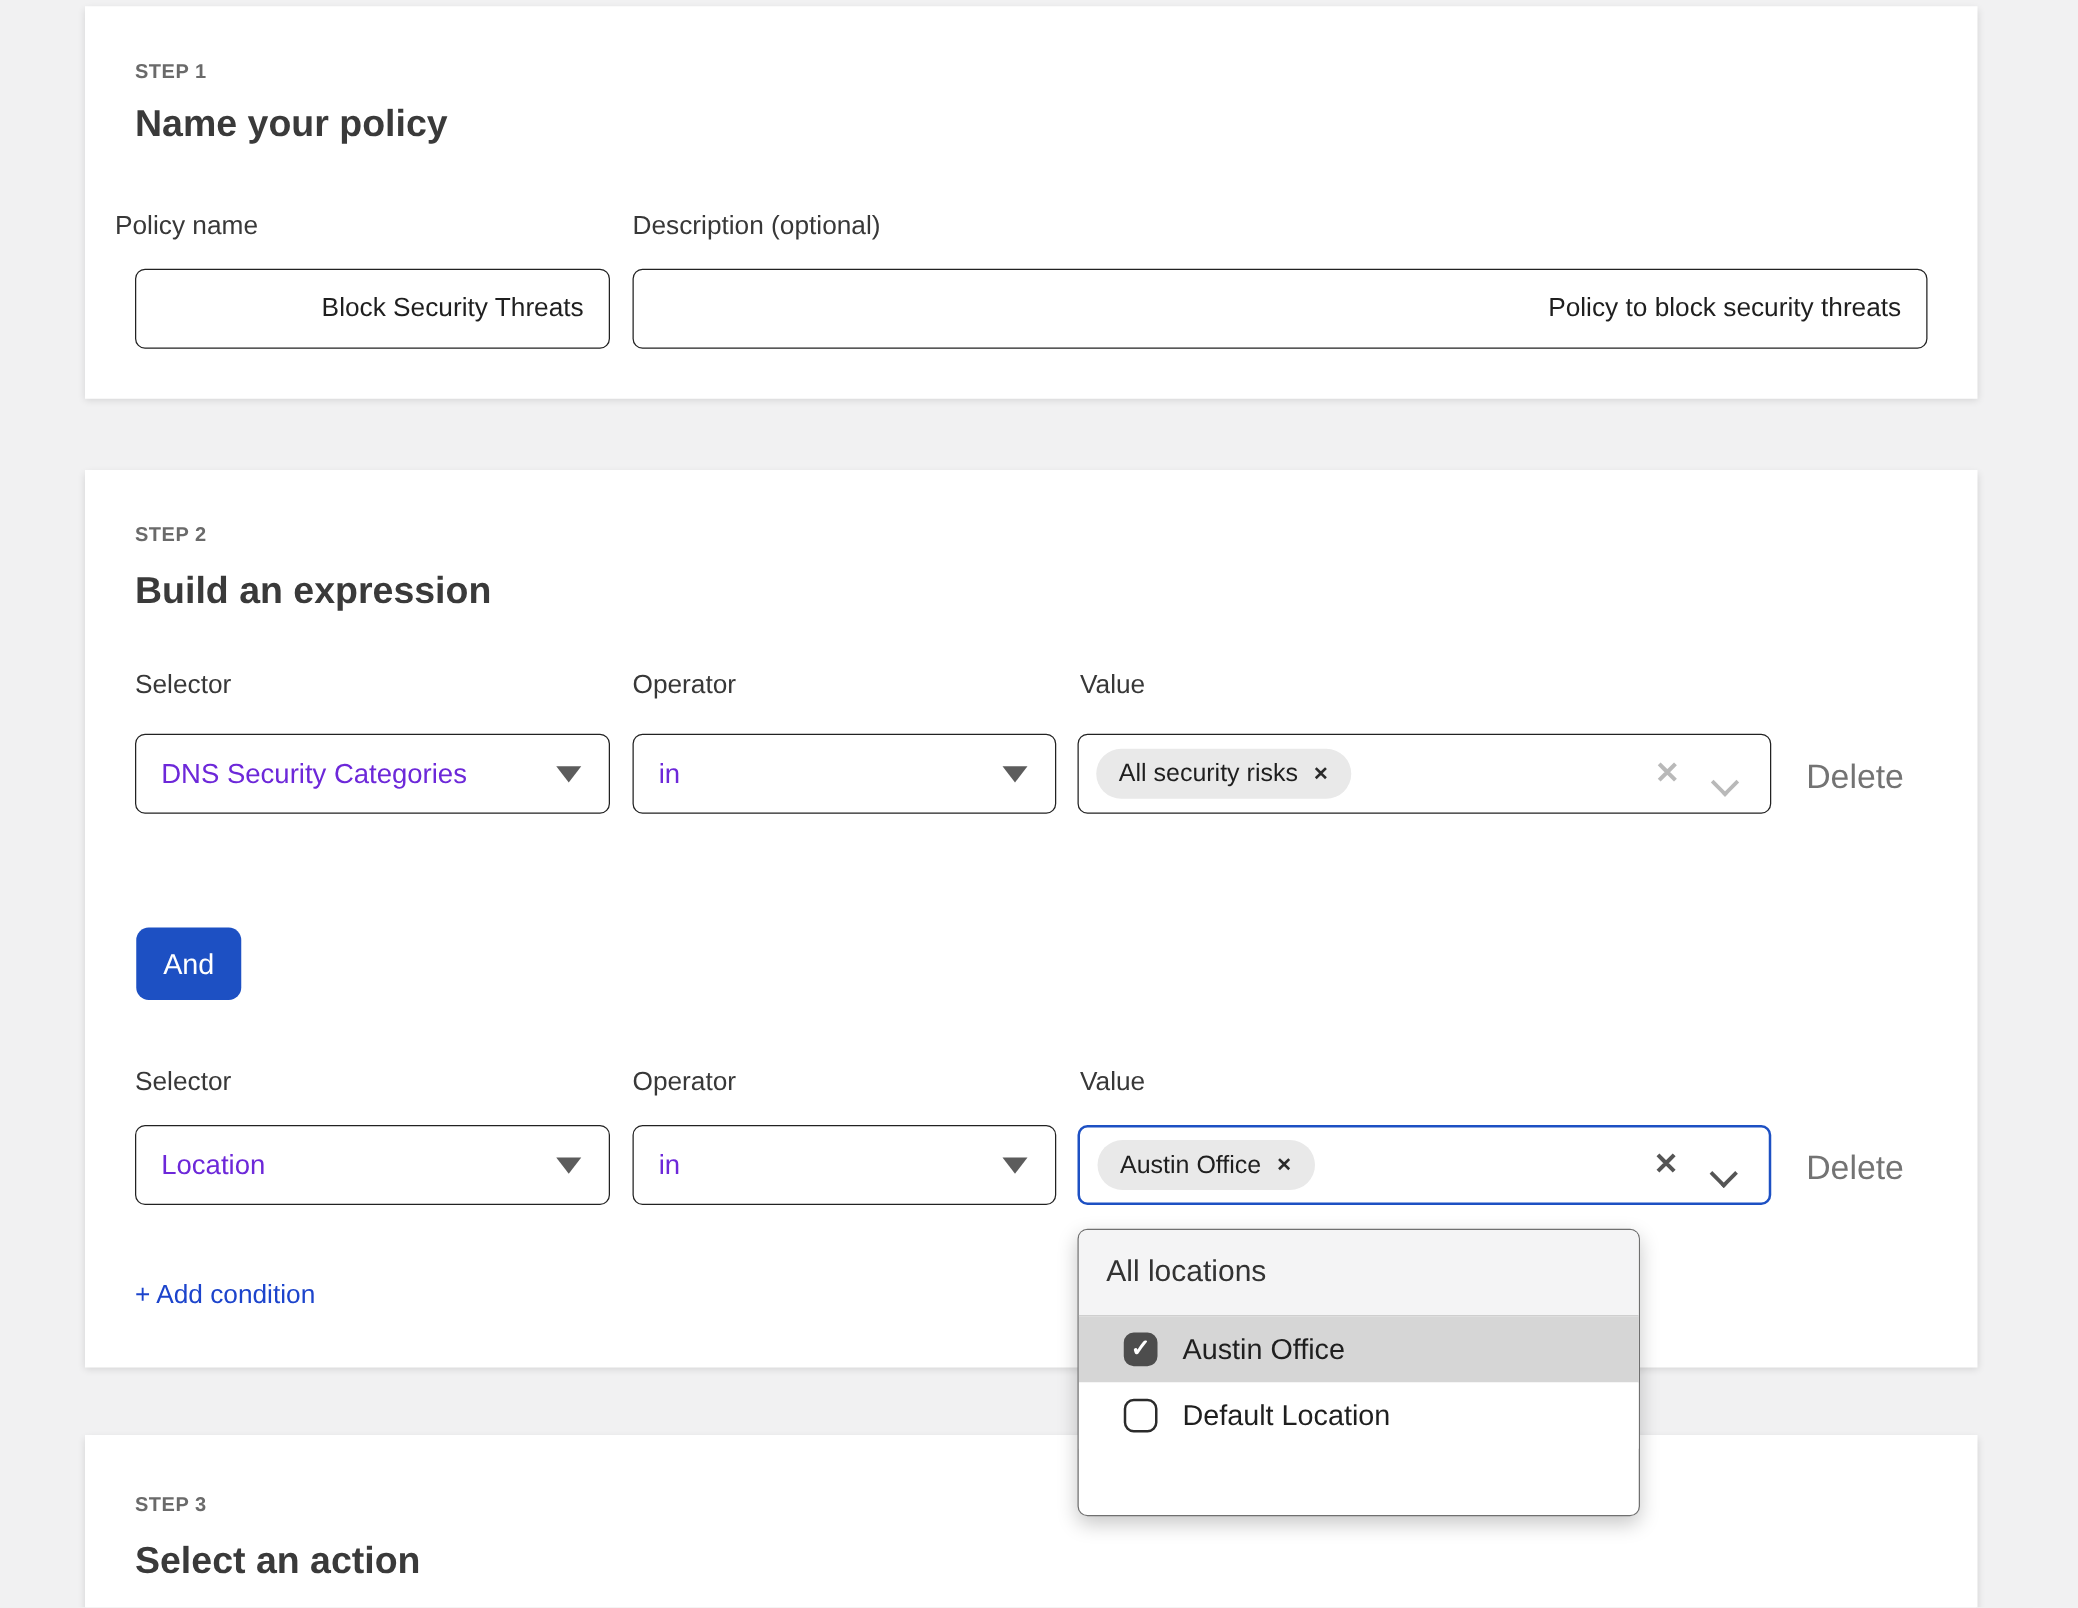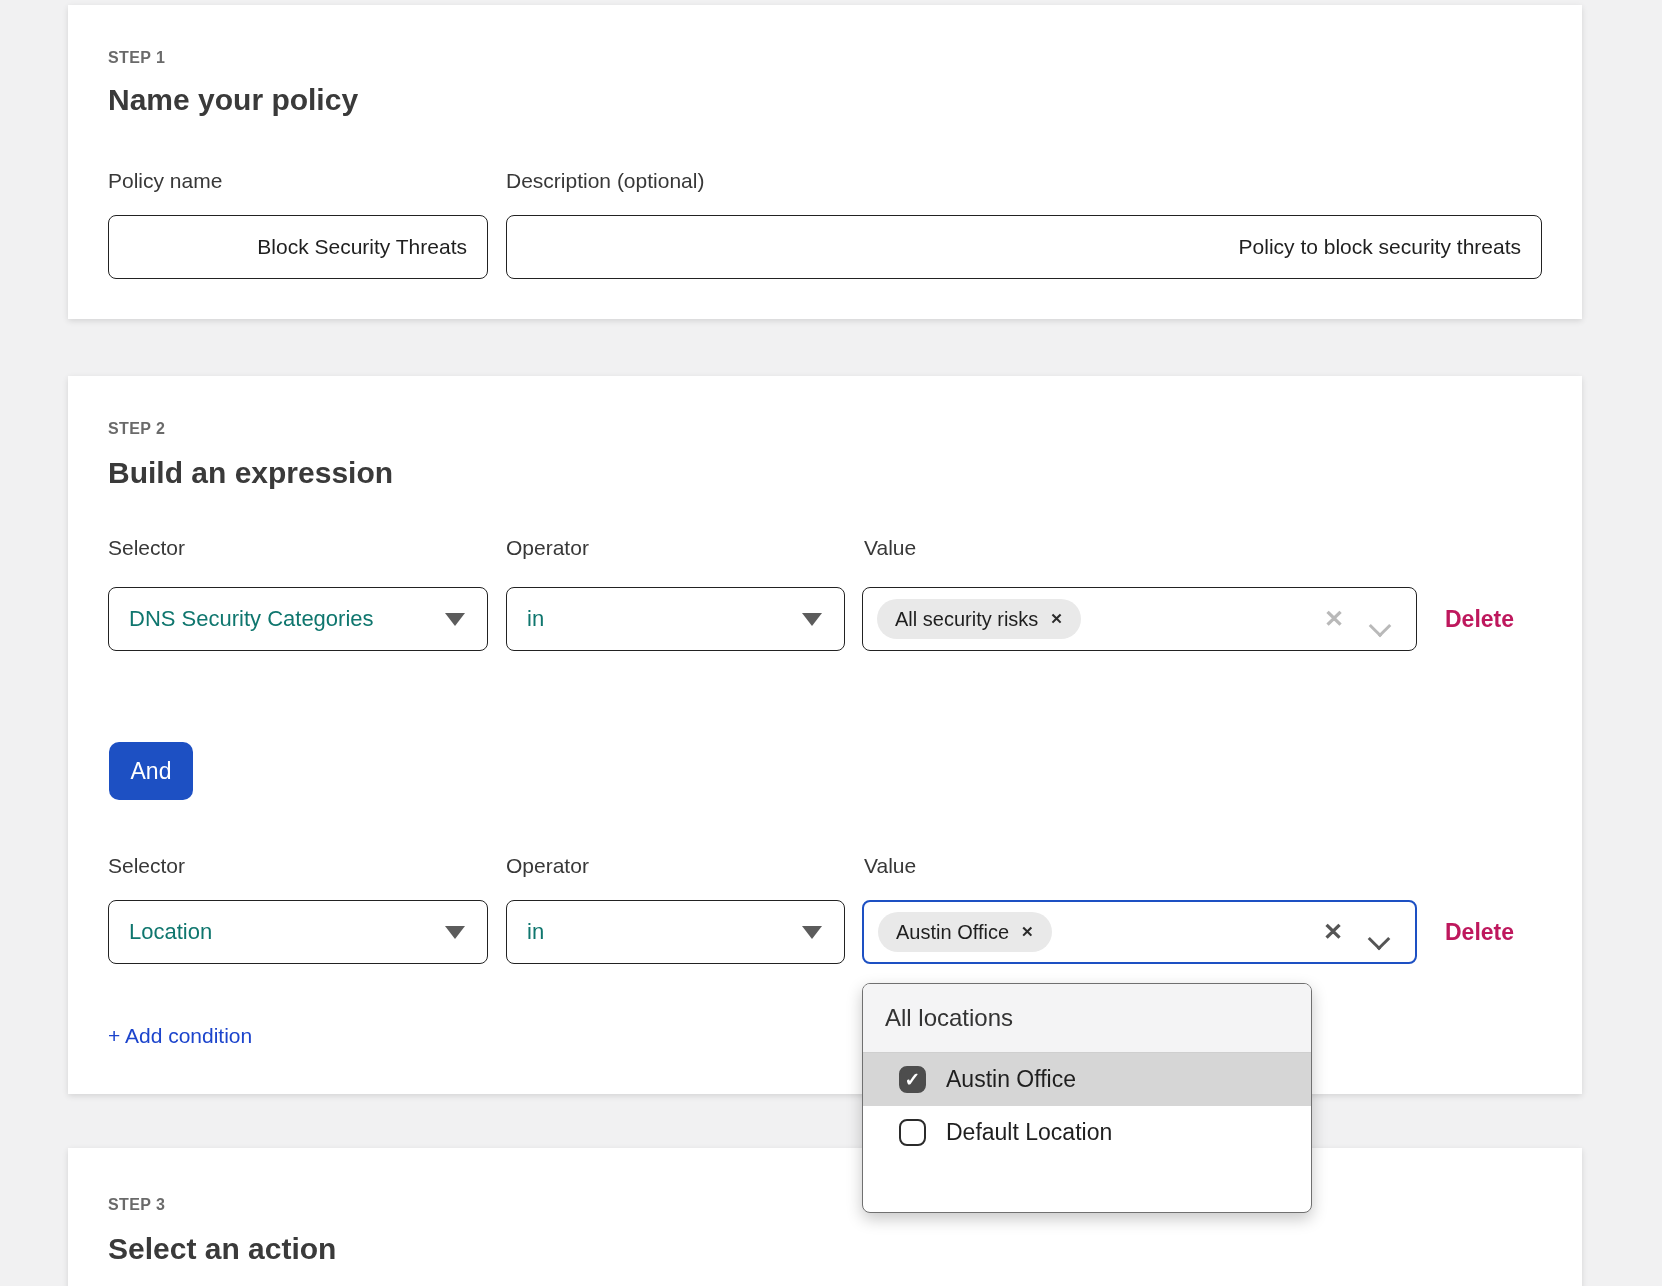--- a/index.html
+++ b/index.html
@@ -38,21 +38,21 @@
     border:1.5px solid #222; border-radius:8px;
     font-family:"Liberation Sans", sans-serif;
     font-size:21px; color:#1f1f1f; padding:0 20px; background:#fff; outline:none;text-align:right;
   }
 
   
   .select {
     position:absolute; height:64px;
     border:1.5px solid #222; border-radius:8px; background:#fff;
     display:flex; align-items:center; padding:0 56px 0 20px;
-    font-size:22px; color:#0f766e; cursor:pointer;
+    font-size:22px; color:#6d28d9; cursor:pointer;
   }
   .select .tri {
     position:absolute; right:22px; top:50%; margin-top:-6px;
     width:0; height:0;
     border-left:10px solid transparent; border-right:10px solid transparent;
     border-top:13px solid #5c5c5c;
   }
 
   
   .value-field {
@@ -77,21 +77,21 @@
   .vf-chevron::after {
     content:""; position:absolute; left:2px; top:-1px;
     width:13px; height:13px;
     border-right:3px solid currentColor; border-bottom:3px solid currentColor;
     transform:rotate(45deg);
   }
   .muted  { color:#b9b9b9; }
   .strong { color:#555555; }
 
   .delete-link {
-    position:absolute; font-size:23px; color:#be185d; cursor:pointer; text-decoration:none;font-weight:bold;
+    position:absolute; font-size:27px; color:#737373; cursor:pointer; text-decoration:none;
   }
 
   .and-btn {
     position:absolute; left:41px; top:366px; width:84px; height:58px;
     background:#1d50c3; color:#fff; border:none; border-radius:10px;
     font-family:"Liberation Sans", sans-serif; font-size:23px; cursor:pointer;
   }
 
   .add-condition {
     position:absolute; left:40px; top:648px;
@@ -124,21 +124,21 @@
 </style>
 </head>
 <body>
 
 <div class="page">
 
   <section class="card card1">
     <div class="step-label" style="top:44px;">STEP 1</div>
     <h1 class="card-title" style="top:78px;">Name your policy</h1>
 
-    <div class="field-label" style="left:40px; top:164px;">Policy name</div>
+    <div class="field-label" style="left:24px; top:164px;">Policy name</div>
     <div class="field-label" style="left:438px; top:164px;">Description (optional)</div>
 
     <input class="text-input" style="left: 40px; width: 380px;" type="text" value="Block Security Threats">
     <input class="text-input" style="left: 438px; width: 1036px;" type="text" value="Policy to block security threats">
   </section>
 
   <section class="card card2">
     <div class="step-label" style="top:44px;">STEP 2</div>
     <h1 class="card-title" style="top:80px;">Build an expression</h1>
 

